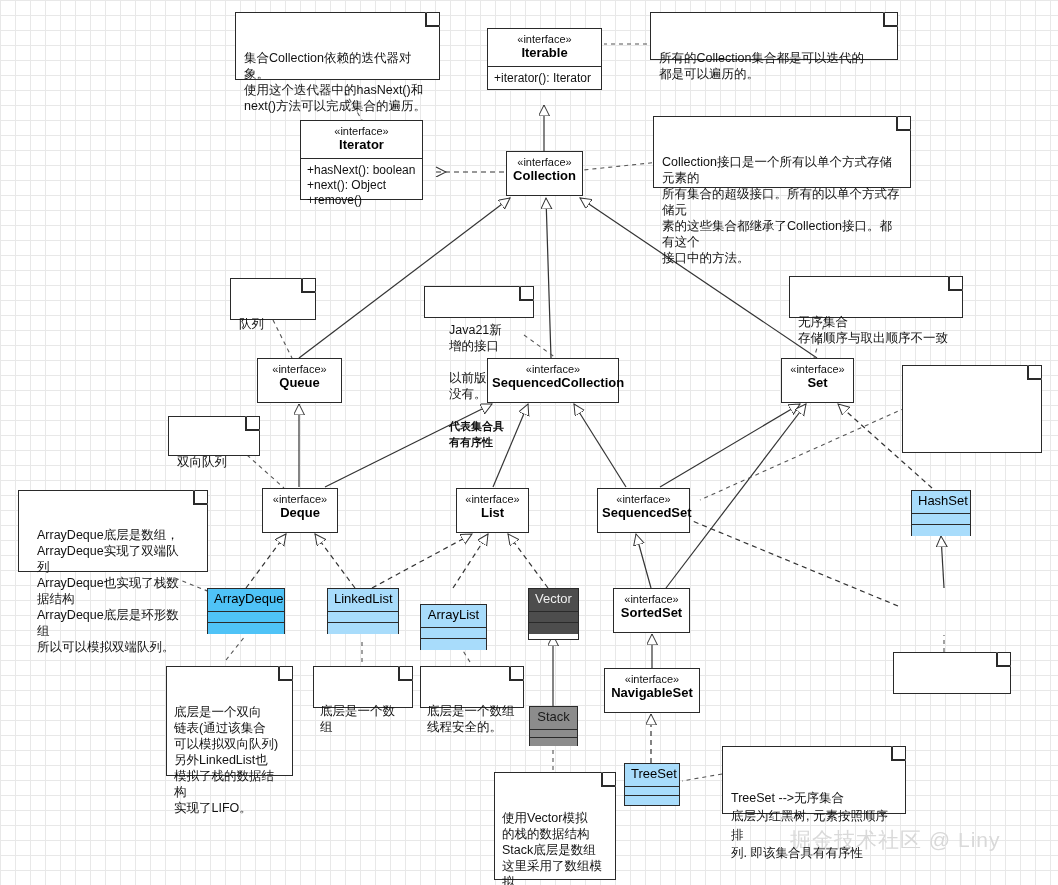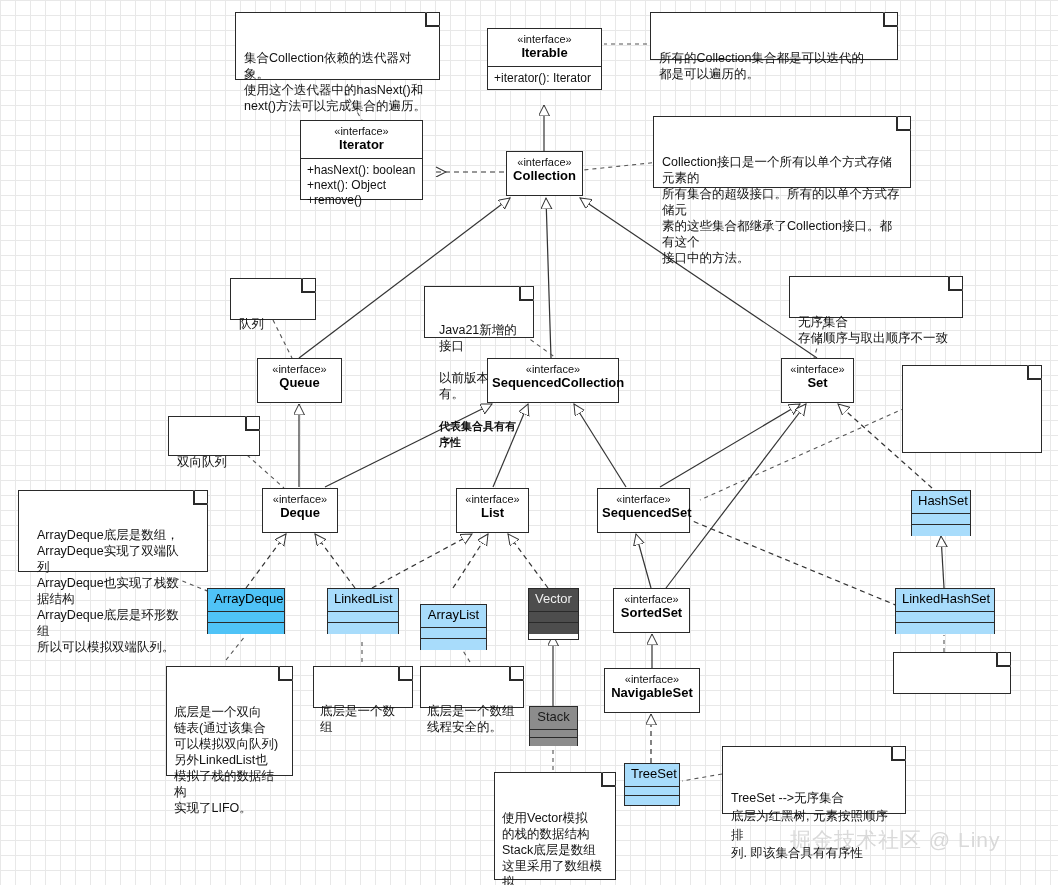--- a/index.html
+++ b/index.html
@@ -216,21 +216,21 @@
 所有集合的超级接口。所有的以单个方式存储元
 素的这些集合都继承了Collection接口。都有这个
 接口中的方法。</span>
   </div>
 
   <div class="note" style="left:230px;top:278px;width:86px;height:42px;">
     <span class="corner-cover"></span>
     <span>队列</span>
   </div>
 
-  <div class="note" style="left:424px;top:286px;width:110px;height:52px;padding:3px 14px;">
+  <div class="note" style="left:424px;top:286px;width:110px;height:32px;padding:3px 24px;">
     <span class="corner-cover"></span>
     <span>Java21新增的接口</span><br>
     <span>以前版本没有。</span><br>
     <span class="sub">代表集合具有有序性</span>
   </div>
 
   <div class="note" style="left:789px;top:276px;width:174px;height:42px;">
     <span class="corner-cover"></span>
     <span>无序集合
 存储顺序与取出顺序不一致</span>
@@ -419,27 +419,20 @@
   </div>
 
   <div class="uml cls blue" style="left:911px;top:490px;width:60px;height:46px;">
     <div class="hdr">
       <span class="nm">HashSet</span>
     </div>
     <div class="sep"></div>
     <div class="sep2"></div>
   </div>
 
-  <div class="uml cls blue" style="left:895px;top:588px;width:100px;height:46px;">
-    <div class="hdr">
-      <span class="nm">LinkedHashSet</span>
-    </div>
-    <div class="sep"></div>
-    <div class="sep2"></div>
-  </div>
 
   <div class="uml cls blue" style="left:624px;top:763px;width:56px;height:43px;">
     <div class="hdr">
       <span class="nm">TreeSet</span>
     </div>
     <div class="sep" style="height:9px;"></div>
     <div class="sep2" style="height:10px;"></div>
   </div>
 
   <div class="watermark">掘金技术社区 @ Liny</div>

